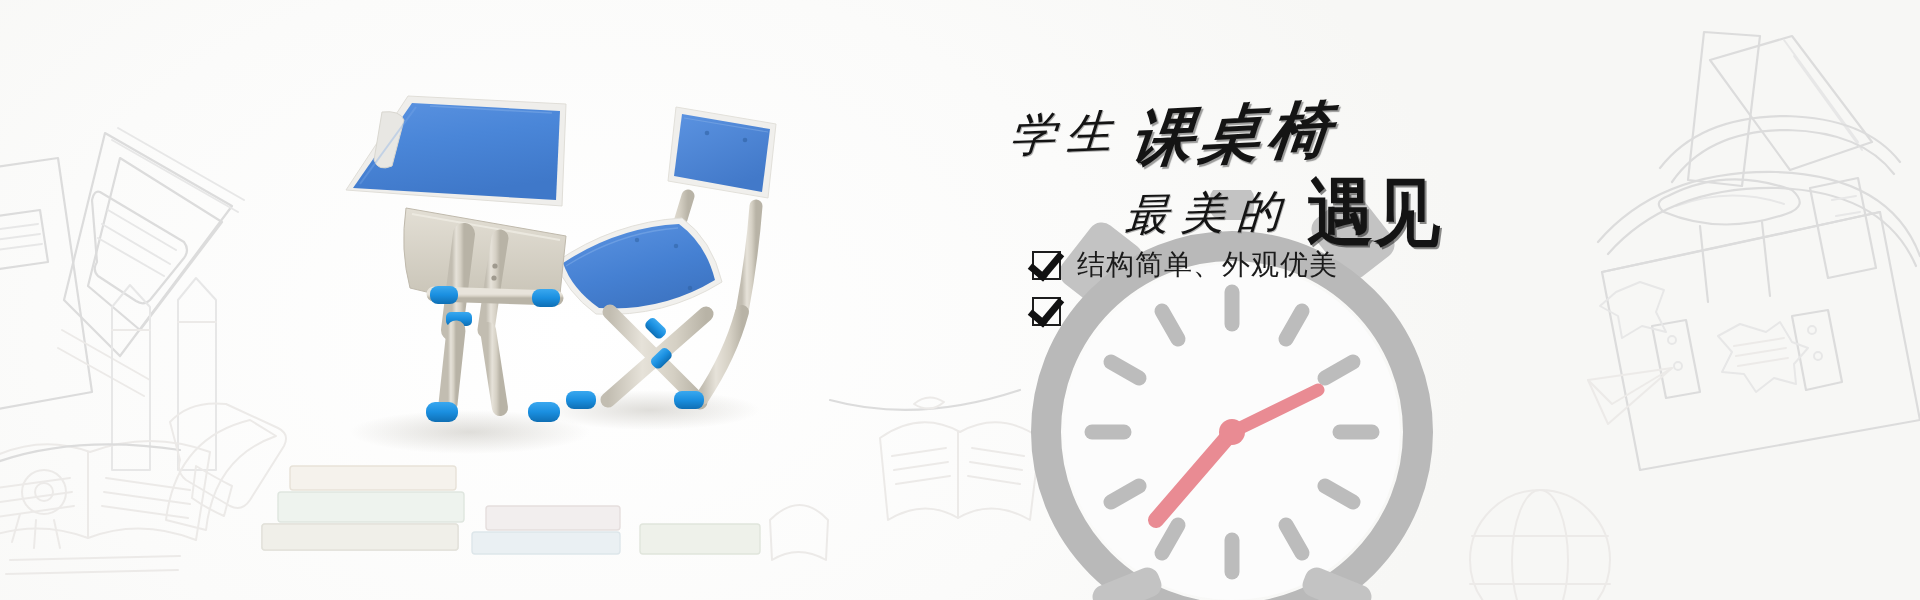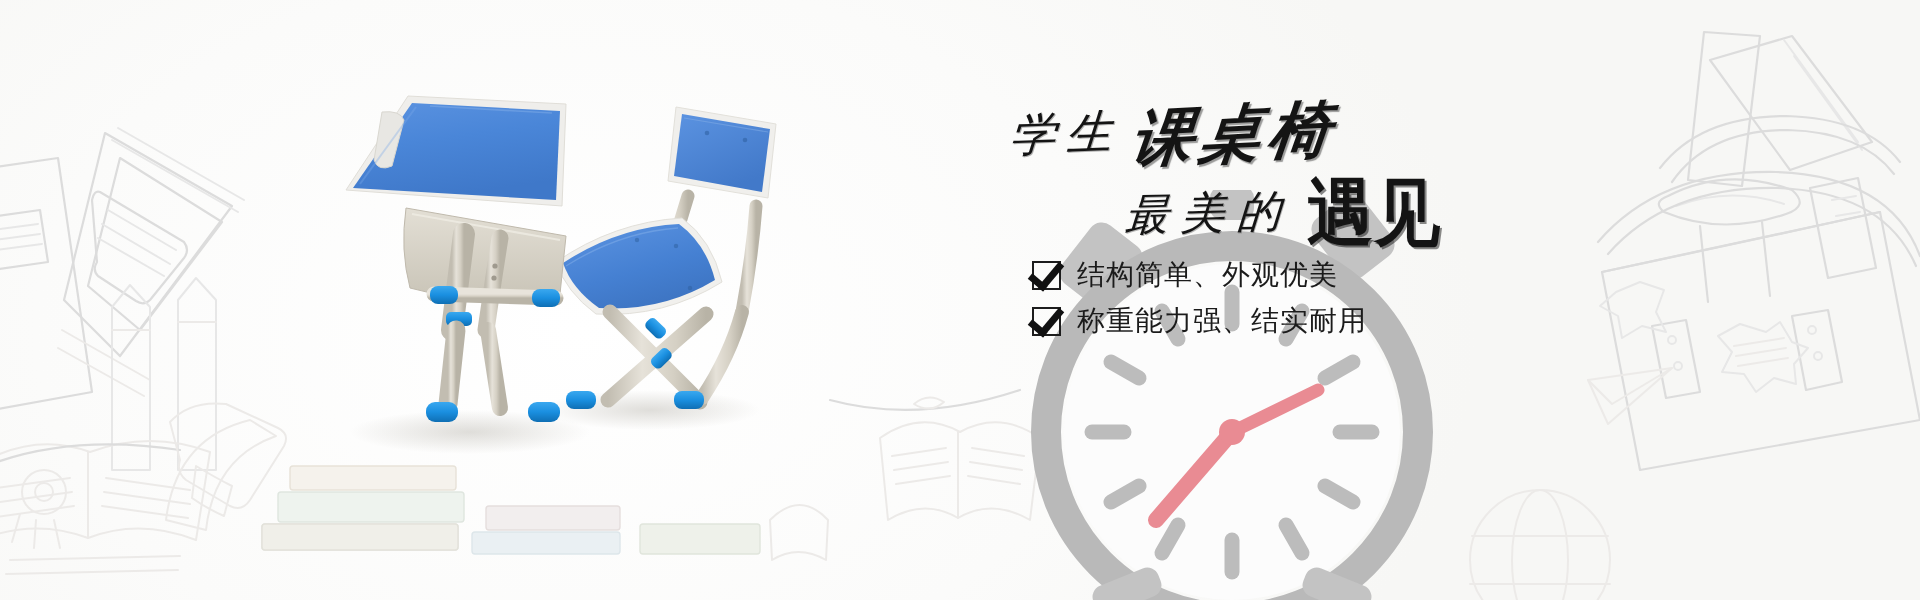--- a/index.html
+++ b/index.html
@@ -56,21 +56,21 @@
   }
   .hl-d{
     font-family:"Liberation Sans","DejaVu Sans",sans-serif;
     font-size:66px;font-weight:700;letter-spacing:1px;
     display:inline-block;vertical-align:middle;margin-left:14px;
     transform:scaleY(1.12);
     text-shadow:2px 2px 0 rgba(0,0,0,.45);
   }
 
   
-  .features{position:absolute;left:1032px;top:254px;}
+  .features{position:absolute;left:1032px;top:244px;}
   .feat{
     display:flex;align-items:center;height:42px;margin-bottom:4px;
   }
   .chk{
     position:relative;width:25px;height:25px;
     border:2px solid #1d1d1d;background:transparent;
     margin-right:16px;flex:0 0 auto;
   }
   .chk::after{
     content:"";position:absolute;left:2px;top:-7px;
@@ -364,18 +364,17 @@
       </div>
     </div>
 
     <div class="features">
       <div class="feat">
         <span class="chk"></span>
         <span class="feat-txt">结构简单、外观优美</span>
       </div>
       <div class="feat">
         <span class="chk"></span>
-        <span class="feat-txt">称重能力强、结实耐用</span>
       </div>
     </div>
 
   </div>
 </div>
 
 </body></html>

